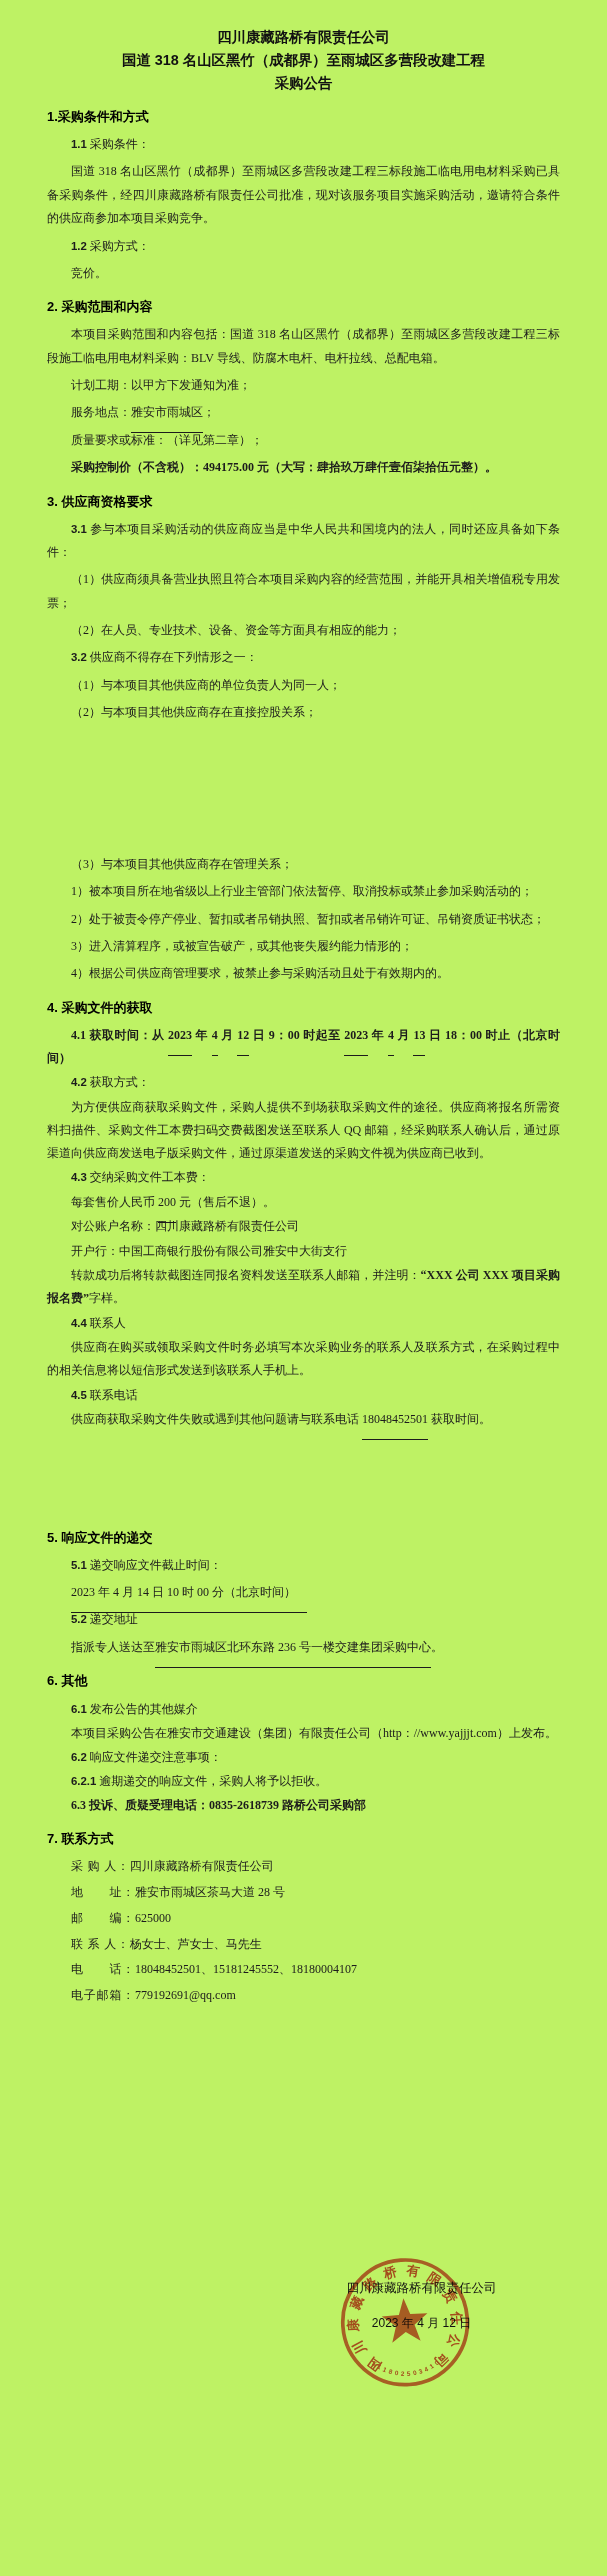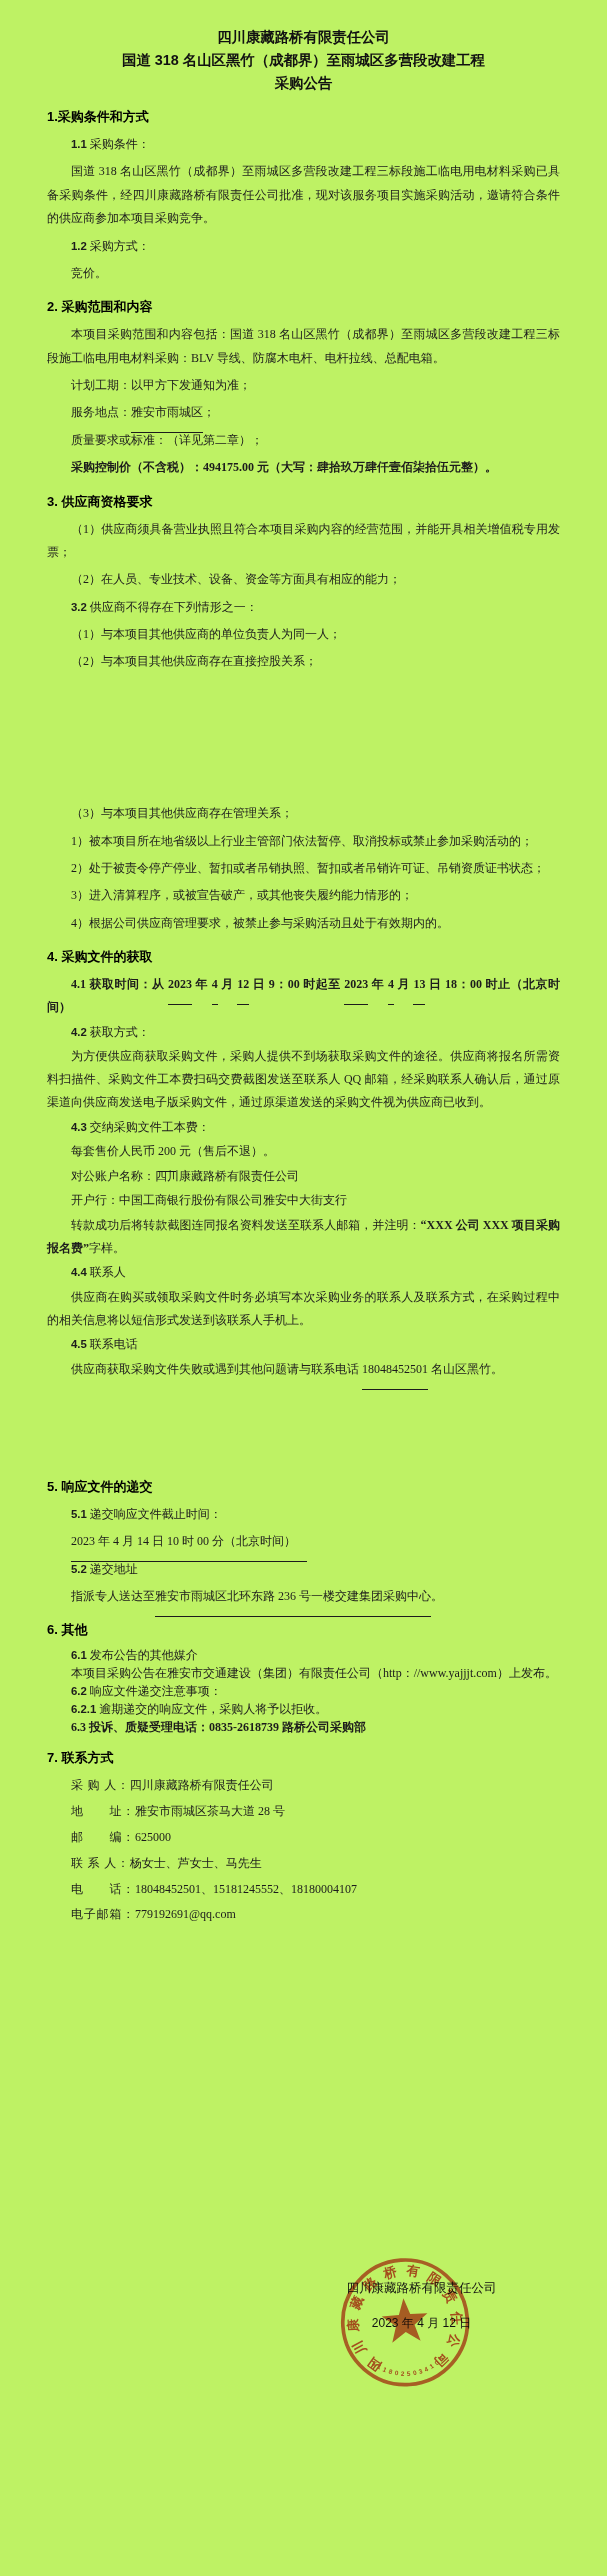--- a/index.html
+++ b/index.html
@@ -18,21 +18,21 @@
   .h {
     font-family:"Liberation Sans", sans-serif; font-weight:bold;
     font-size:13px; line-height:20px; color:#000; margin:12px 0 6px 0;
   }
 
   .li { font-size:12px; line-height:23.5px; margin:3.8px 0; text-indent:2em; text-align:justify; }
   .p  { font-size:12px; line-height:23.5px; margin:3.8px 0; text-indent:2em; text-align:justify; }
 
   .s4 .li, .s4 .p { line-height:23px; margin:1.5px 0; }
 
-  .s6 .li, .s6 .p { line-height:18px; margin:0 0; }
+  .s6 .li, .s6 .p { line-height:24px; margin:0 0; }
 
   .num { font-family:"Liberation Sans", sans-serif; font-weight:bold; font-size:11.4px; }
   .b { font-weight:bold; }
   .u { border-bottom:0.8px solid #1c1c1c; padding-bottom:13px; }
   .u-pad { padding-right:10.6px; }
 
   .gap1 { height:121px; }
   .gap2 { height:83px; }
 
   .contact-row { font-size:12px; line-height:23.5px; margin:2.3px 0; text-indent:2em; }
@@ -77,20 +77,21 @@
     <div class="li">竞价。</div>
 
     <div class="h">2. 采购范围和内容</div>
     <p class="p">本项目采购范围和内容包括：国道 318 名山区黑竹（成都界）至雨城区多营段改建工程三标段施工临电用电材料采购：BLV 导线、防腐木电杆、电杆拉线、总配电箱。</p>
     <div class="li">计划工期：以甲方下发通知为准；</div>
     <div class="li"><span>服务地点：</span><span class="u">雅安市雨城区</span><span>；</span></div>
     <div class="li">质量要求或标准：（详见第二章）；</div>
     <div class="li b">采购控制价（不含税）：494175.00 元（大写：肆拾玖万肆仟壹佰柒拾伍元整）。</div>
 
     <div class="h">3. 供应商资格要求</div>
+    <div class="li"><span class="num">3.1</span><span> 参与本项目采购活动的供应商应当是中华人民共和国境内的法人，同时还应具备如下条件：</span></div>
     <div class="li">（1）供应商须具备营业执照且符合本项目采购内容的经营范围，并能开具相关增值税专用发票；</div>
     <div class="li">（2）在人员、专业技术、设备、资金等方面具有相应的能力；</div>
     <div class="li"><span class="num">3.2</span><span> 供应商不得存在下列情形之一：</span></div>
     <div class="li">（1）与本项目其他供应商的单位负责人为同一人；</div>
     <div class="li">（2）与本项目其他供应商存在直接控股关系；</div>
 
     <div class="gap1"></div>
 
     <div class="li">（3）与本项目其他供应商存在管理关系；</div>
     <div class="li">1）被本项目所在地省级以上行业主管部门依法暂停、取消投标或禁止参加采购活动的；</div>
@@ -106,21 +107,21 @@
       <div class="li"><span class="num">4.2</span><span> 获取方式：</span></div>
       <p class="p">为方便供应商获取采购文件，采购人提供不到场获取采购文件的途径。供应商将报名所需资料扫描件、采购文件工本费扫码交费截图发送至联系人 QQ 邮箱，经采购联系人确认后，通过原渠道向供应商发送电子版采购文件，通过原渠道发送的采购文件视为供应商已收到。</p>
       <div class="li"><span class="num">4.3</span><span> 交纳采购文件工本费：</span></div>
       <div class="li"><span>每套售价人民币 </span><span class="u">200</span><span> 元（售后不退）。</span></div>
       <div class="li">对公账户名称：四川康藏路桥有限责任公司</div>
       <div class="li">开户行：中国工商银行股份有限公司雅安中大街支行</div>
       <p class="p"><span>转款成功后将转款截图连同报名资料发送至联系人邮箱，并注明：</span><span class="b">“XXX 公司 XXX 项目采购报名费”</span><span>字样。</span></p>
       <div class="li"><span class="num">4.4</span><span> 联系人</span></div>
       <p class="p">供应商在购买或领取采购文件时务必填写本次采购业务的联系人及联系方式，在采购过程中的相关信息将以短信形式发送到该联系人手机上。</p>
       <div class="li"><span class="num">4.5</span><span> 联系电话</span></div>
-      <div class="li"><span>供应商获取采购文件失败或遇到其他问题请与联系电话 </span><span class="u">18048452501</span><span> 名山区黑竹。</span></div>
+      <div class="li"><span>供应商获取采购文件失败或遇到其他问题请与联系电话 </span><span class="u">18048452501</span><span> 获取时间。</span></div>
     </div>
 
     <div class="gap2"></div>
 
     <div class="h">5. 响应文件的递交</div>
     <div class="li"><span class="num">5.1</span><span> 递交响应文件截止时间：</span></div>
     <div class="li"><span class="u u-pad">2023 年 4 月 14 日 10 时 00 分（北京时间）</span></div>
     <div class="li"><span class="num">5.2</span><span> 递交地址</span></div>
     <div class="li"><span>指派专人送达至</span><span class="u">雅安市雨城区北环东路 236 号一楼交建集团采购中心</span><span>。</span></div>
 

